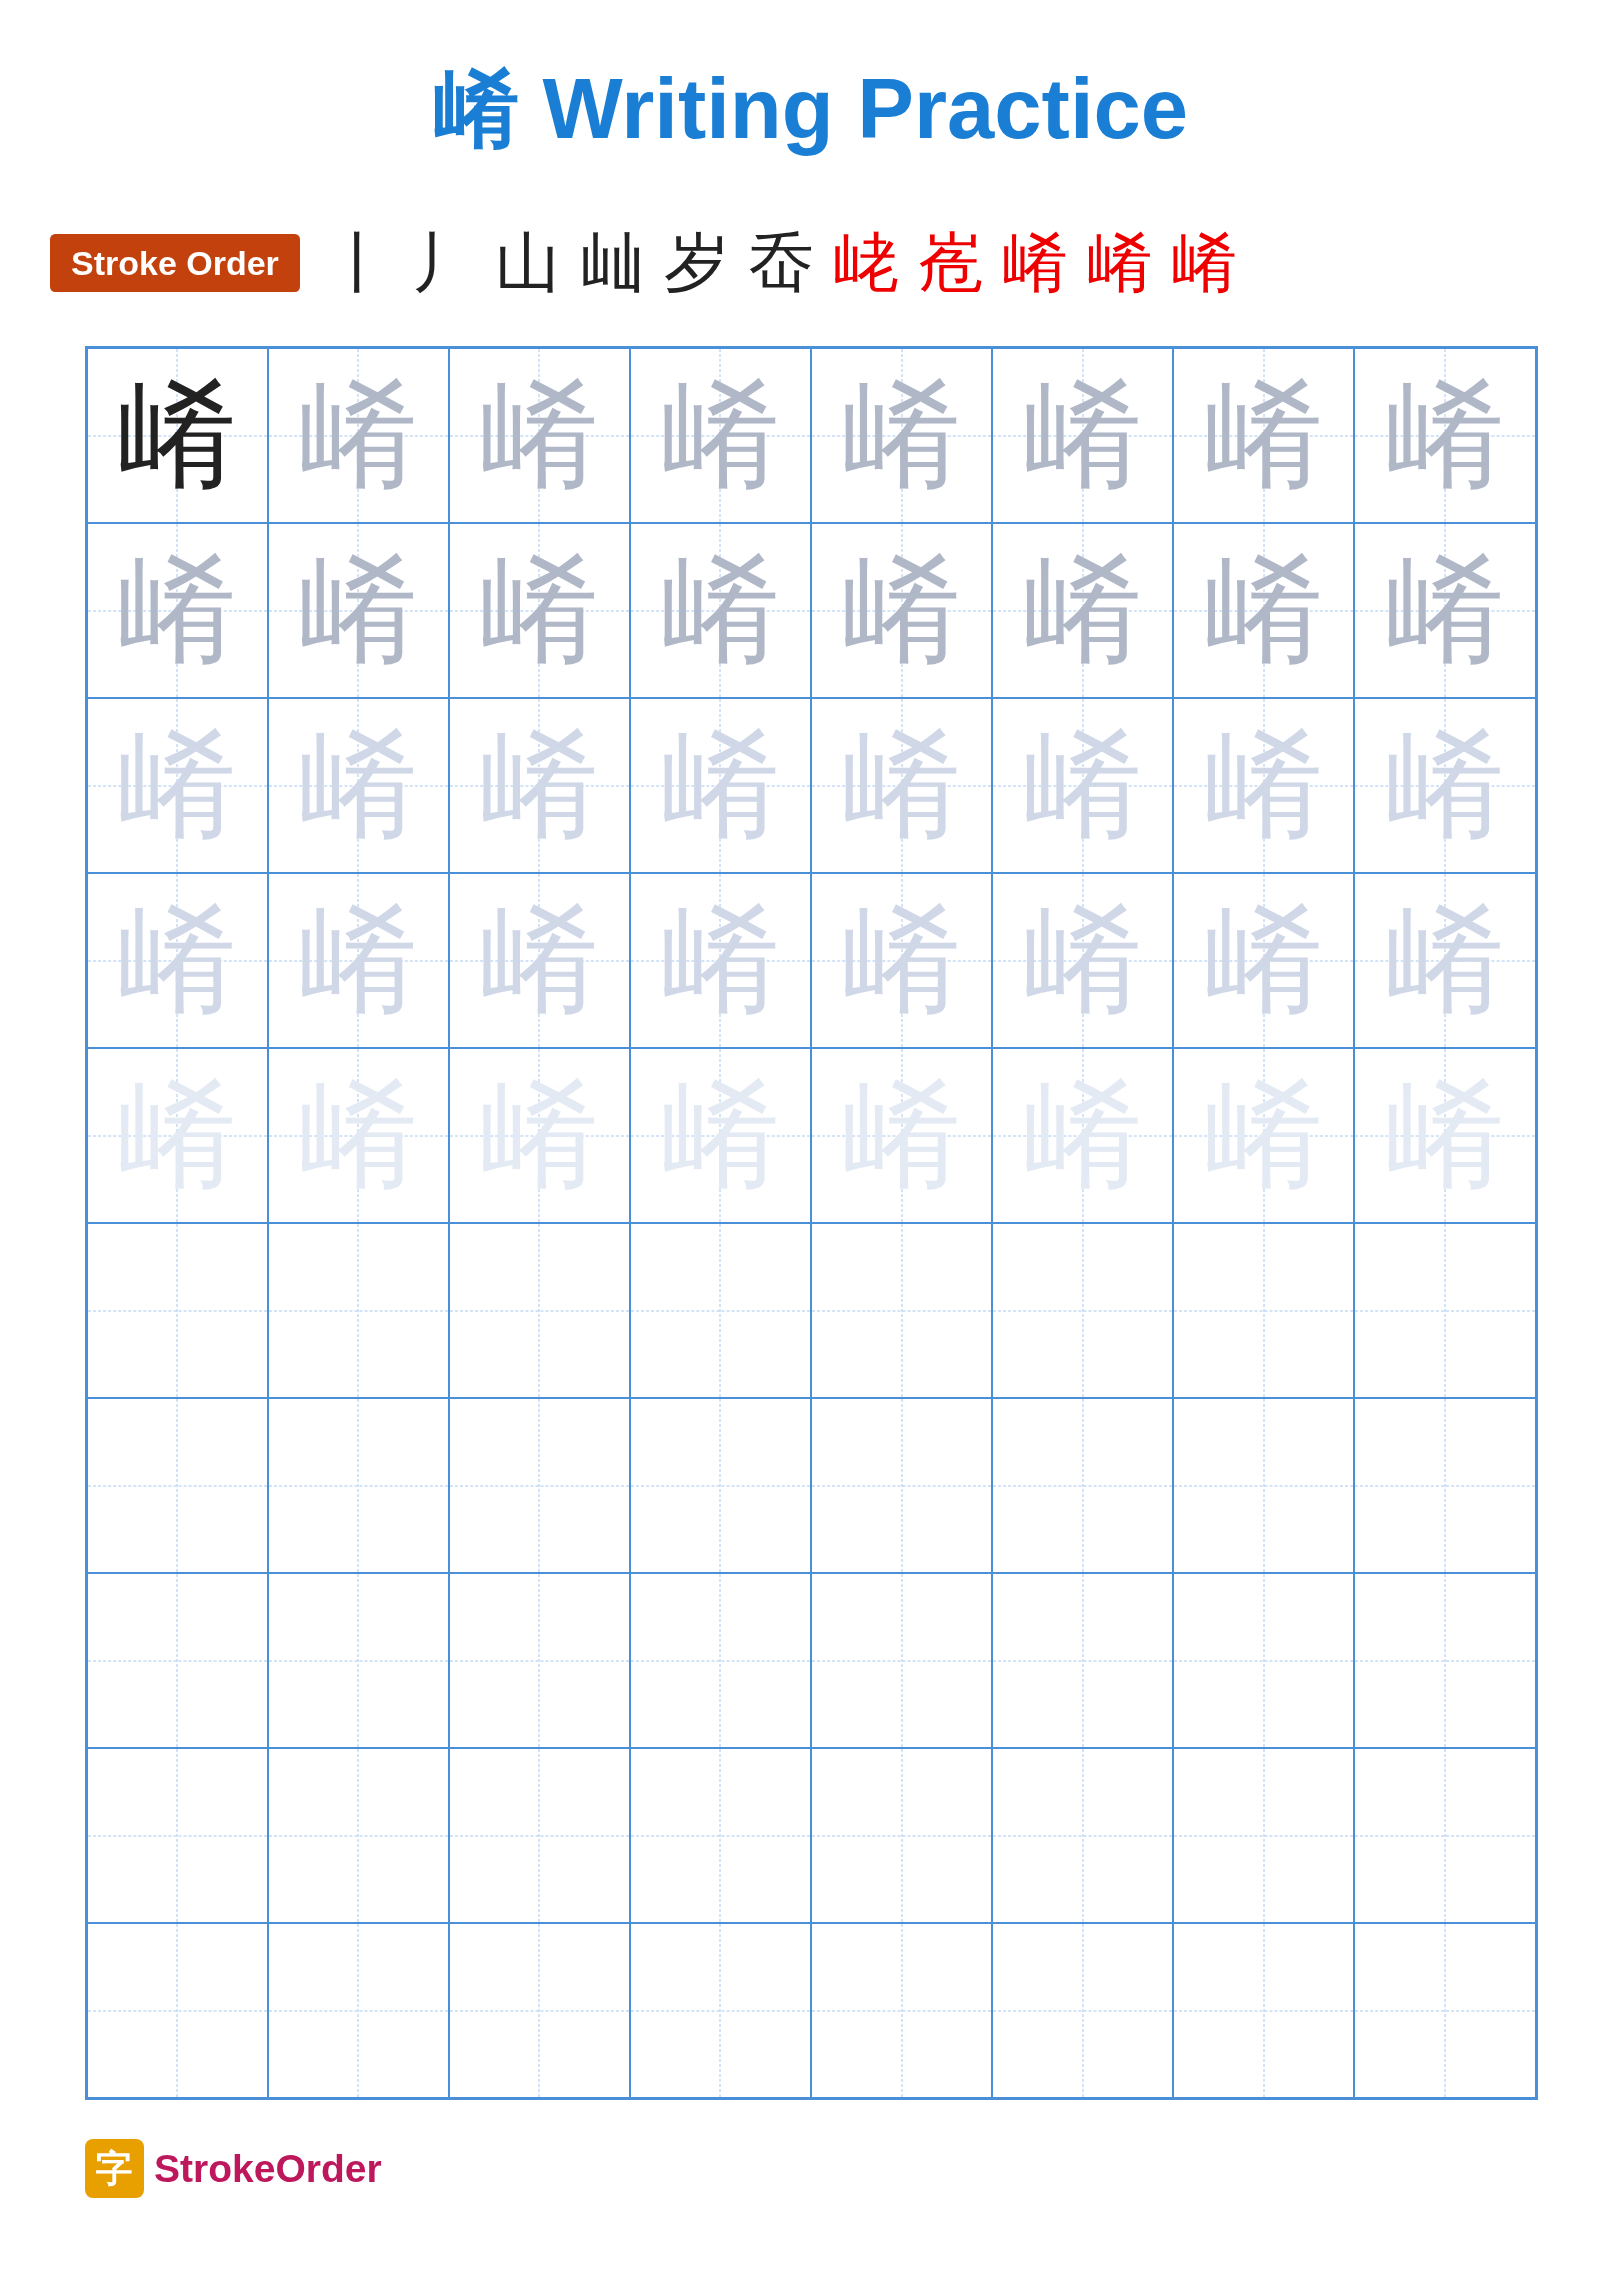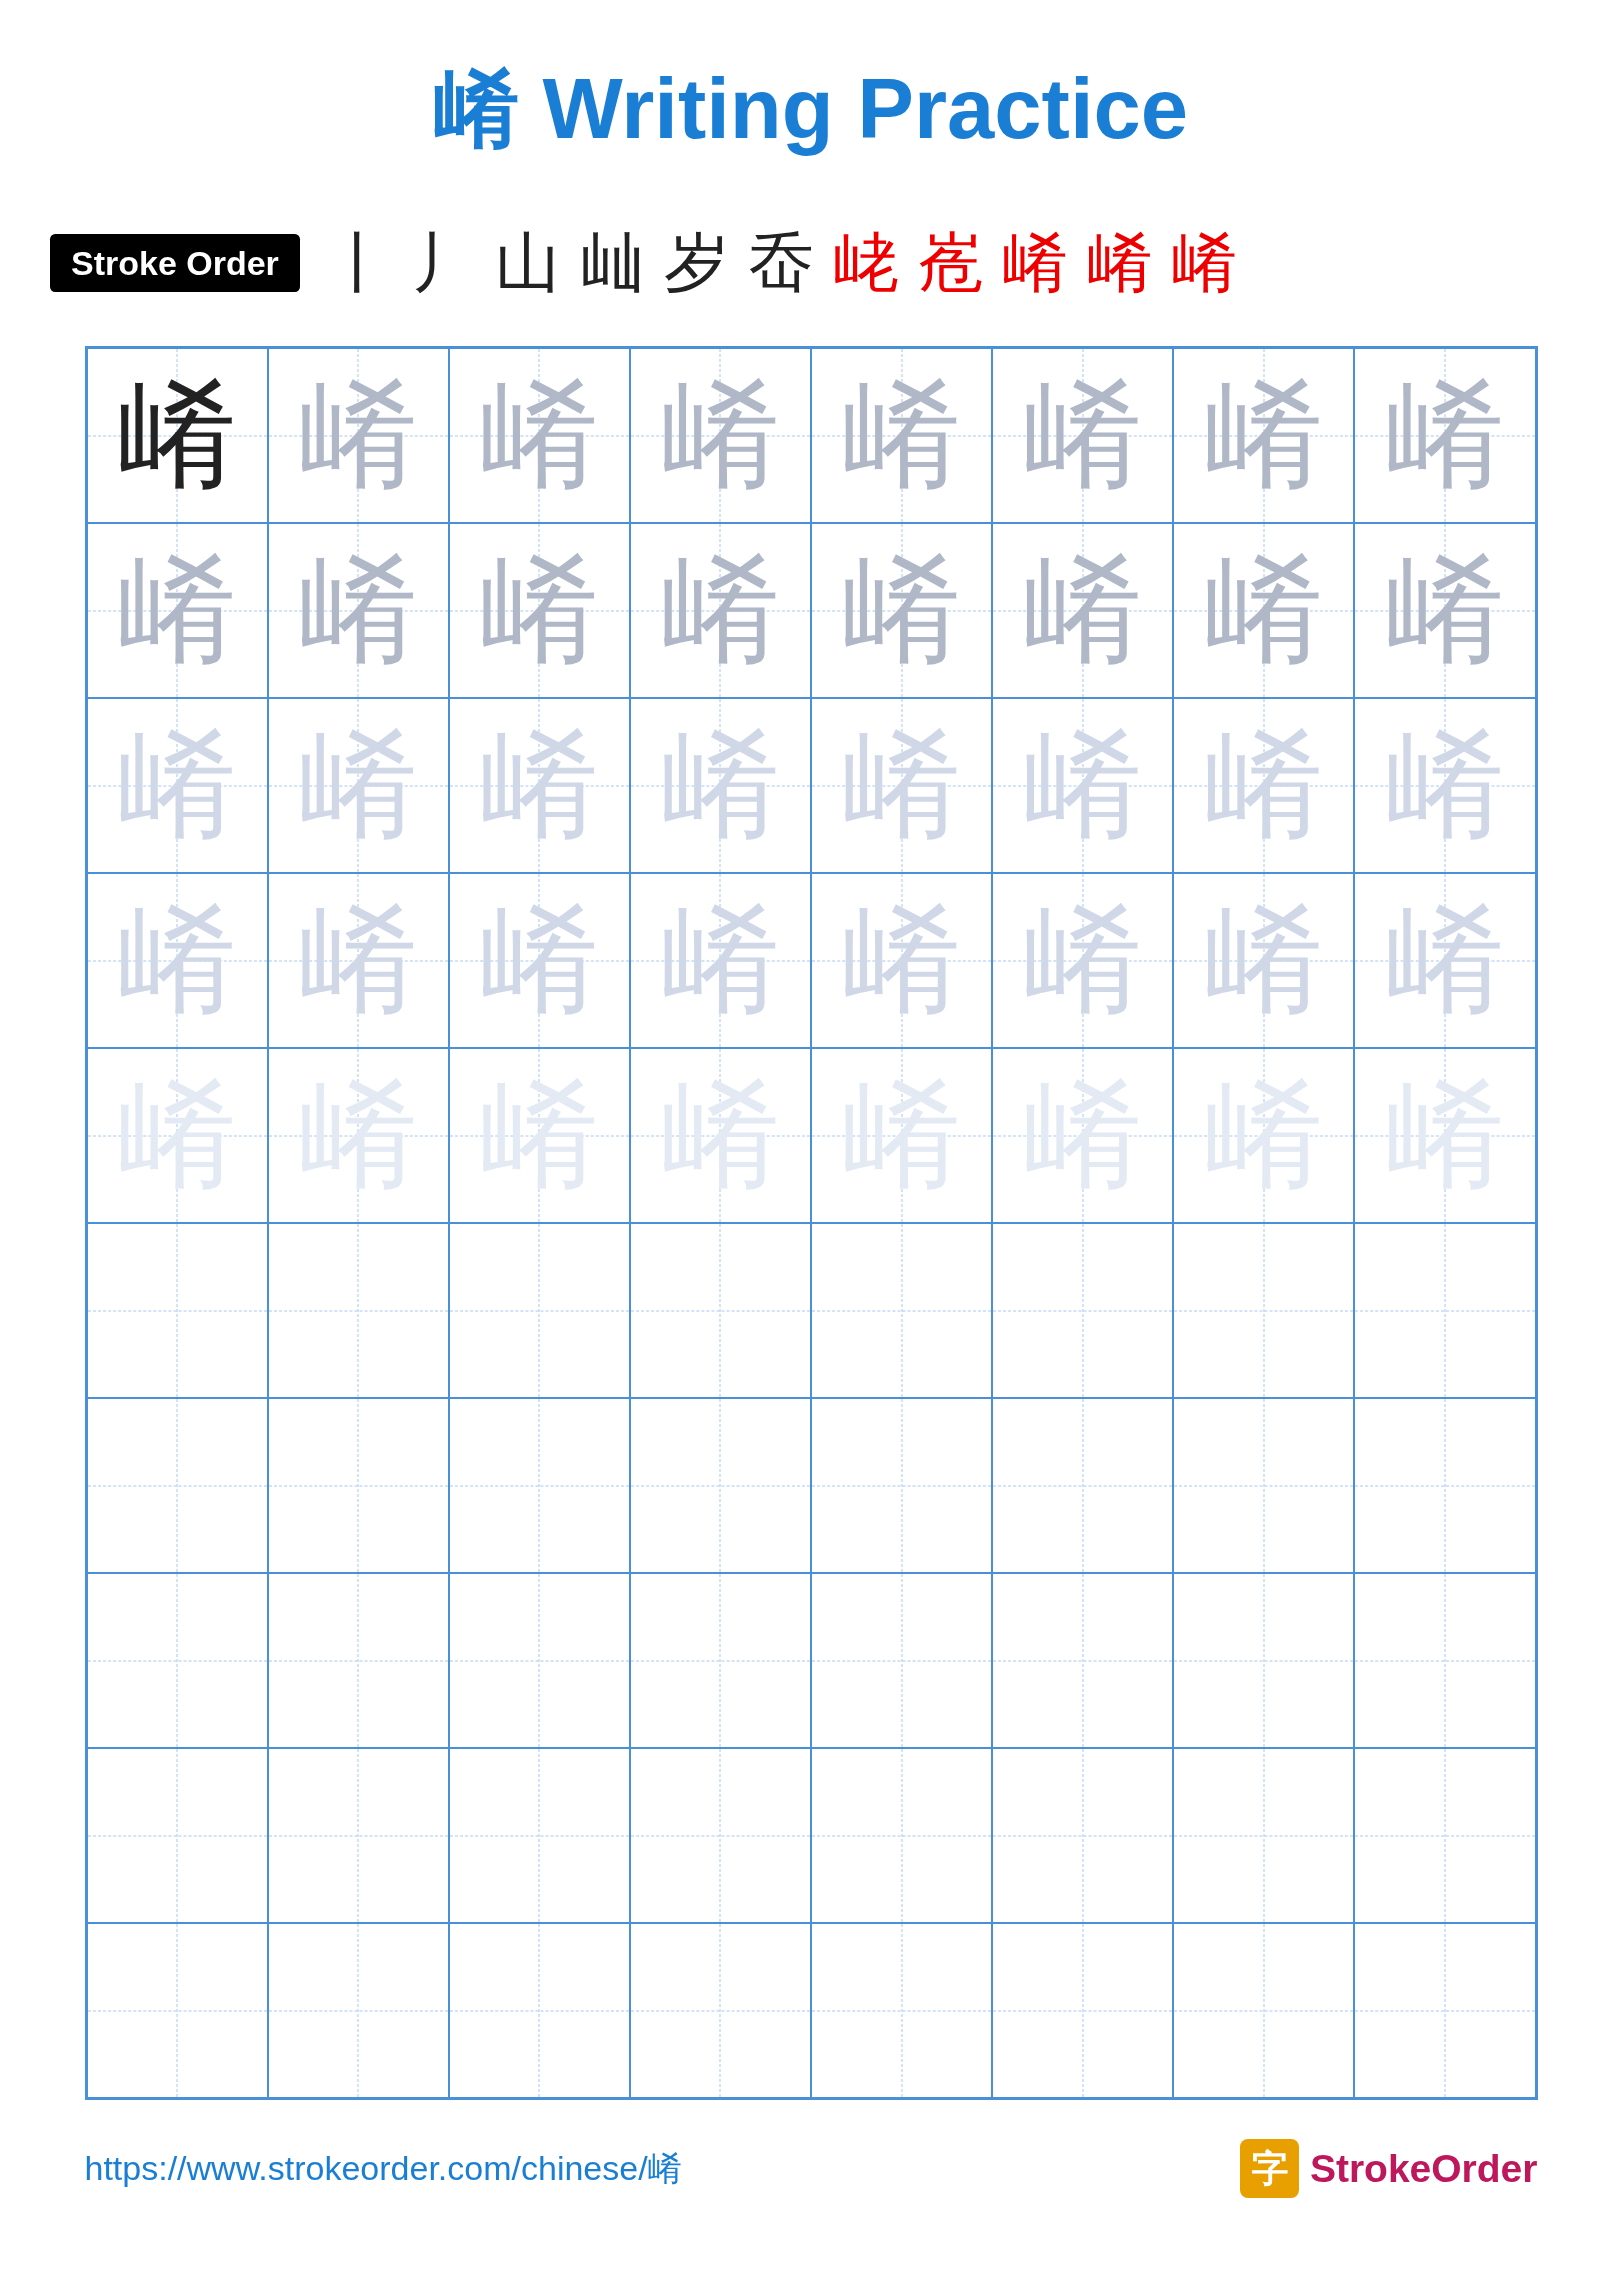--- a/index.html
+++ b/index.html
@@ -37,21 +37,21 @@
 
     .stroke-order-row {
       display: flex;
       align-items: center;
       gap: 26px;
       margin-bottom: 39px;
       width: 100%;
     }
 
     .stroke-order-badge {
-      background: #000000;
+      background: #c2410c;
       color: #fff;
       font-size: 34px;
       font-family: Arial, sans-serif;
       font-weight: bold;
       padding: 9.2px 21px;
       border-radius: 5.2px;
       white-space: nowrap;
     }
 
     .stroke-chars {
@@ -354,21 +354,20 @@
     <div class="grid-cell"></div>
     <div class="grid-cell"></div>
     <div class="grid-cell"></div>
     <div class="grid-cell"></div>
     <div class="grid-cell"></div>
     <div class="grid-cell"></div>
 
   </div>
 
   <div class="footer">
-    <span class="footer-url">https://www.strokeorder.com/chinese/崤</span>
     <div class="footer-logo">
       <div class="footer-logo-icon">
         <span>字</span>
       </div>
       <span class="footer-logo-text">StrokeOrder</span>
     </div>
   </div>
 
 </div>
 

